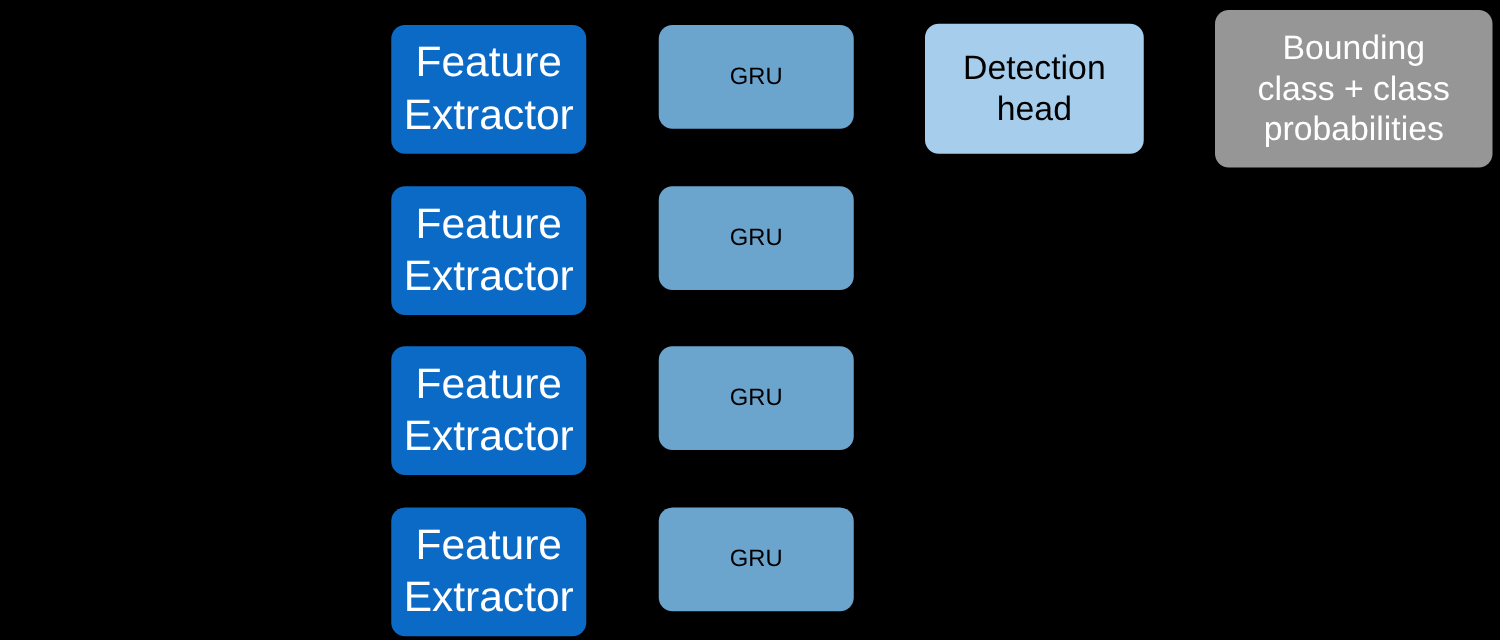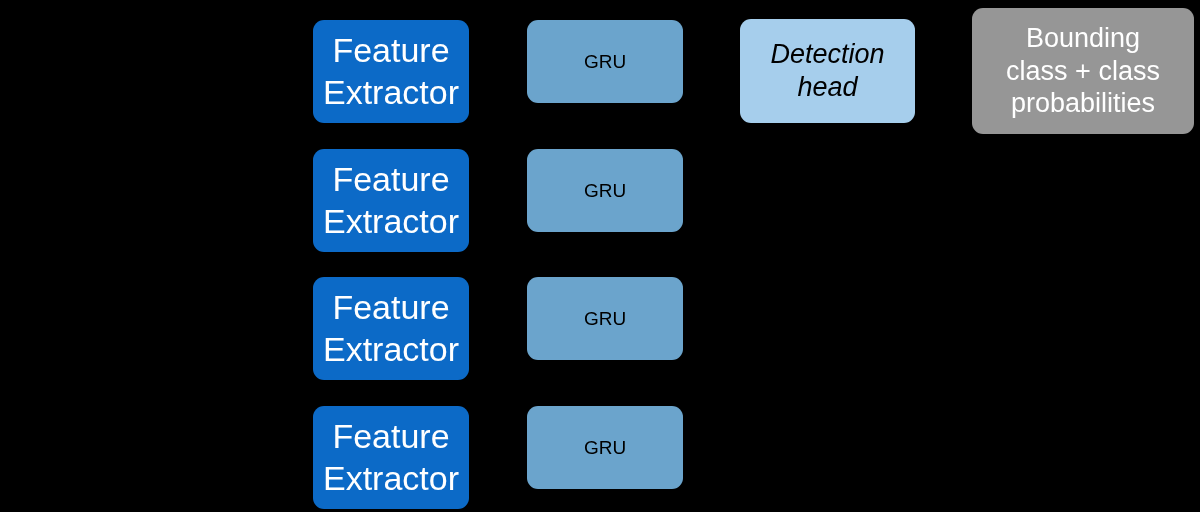--- a/index.html
+++ b/index.html
@@ -43,21 +43,20 @@
     left: 527px;
   }
   .node-detection-head {
     background: #A6CEEC;
     color: #000000;
     font-size: 27px;
     width: 175px;
     height: 104px;
     left: 740px;
     top: 19px;
-    font-style: italic;
   }
   .node-output {
     background: #969696;
     color: #FFFFFF;
     font-size: 27px;
     width: 222px;
     height: 126px;
     left: 972px;
     top: 8px;
   }

